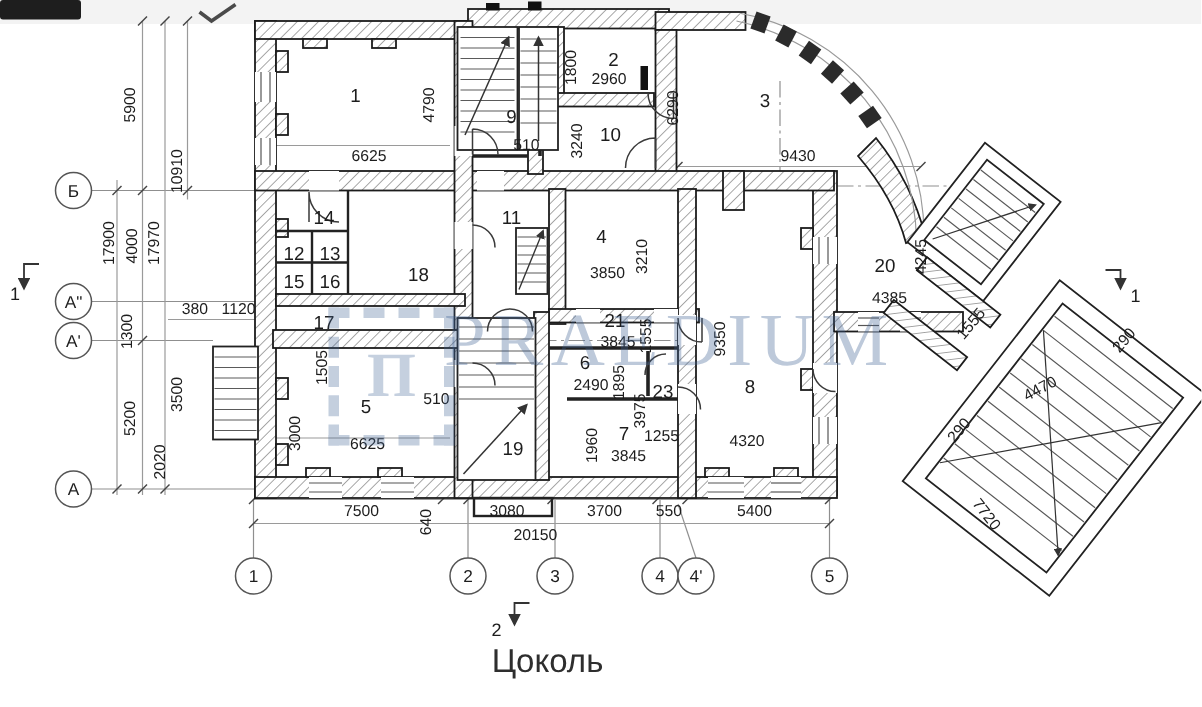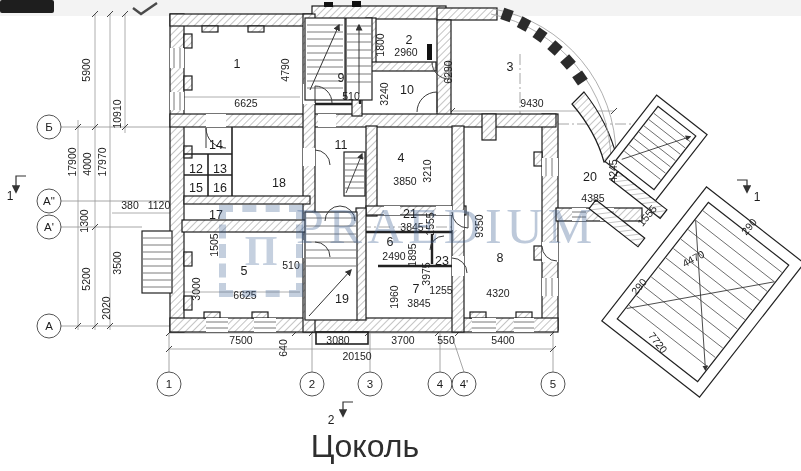--- a/index.html
+++ b/index.html
@@ -25,21 +25,21 @@
   .winln{stroke:#555;stroke-width:.8;}
   .wm{position:absolute;pointer-events:none;z-index:3;}
   #wm-logo{left:219px;top:205px;width:70px;height:78px;border:7px dashed rgba(62,98,148,.30);
            display:flex;align-items:center;justify-content:center;
            font:700 42px "Liberation Serif",serif;color:rgba(62,98,148,.30);}
   #wm-brand{left:296px;top:197px;font:400 50px "Liberation Serif",serif;
             letter-spacing:5px;color:rgba(62,98,148,.34);}
   #wm-tag{left:301px;top:251px;font:400 16px "Liberation Sans",sans-serif;
           letter-spacing:2.6px;color:rgba(62,98,148,.32);}
   #plan-title{position:absolute;left:255px;top:428px;width:220px;text-align:center;
-              font-size:32px;color:#2e2e2e;z-index:2;}
+              font-size:22px;color:#2e2e2e;z-index:2;}
 </style>
 </head>
 <body>
 
 <div class="stage">
 
 <svg width="801" height="471" viewBox="0 0 801 471">
   <defs>
     <pattern id="h45" patternUnits="userSpaceOnUse" width="5" height="5" patternTransform="rotate(45)">
       <rect width="5" height="5" fill="#ffffff"></rect>

